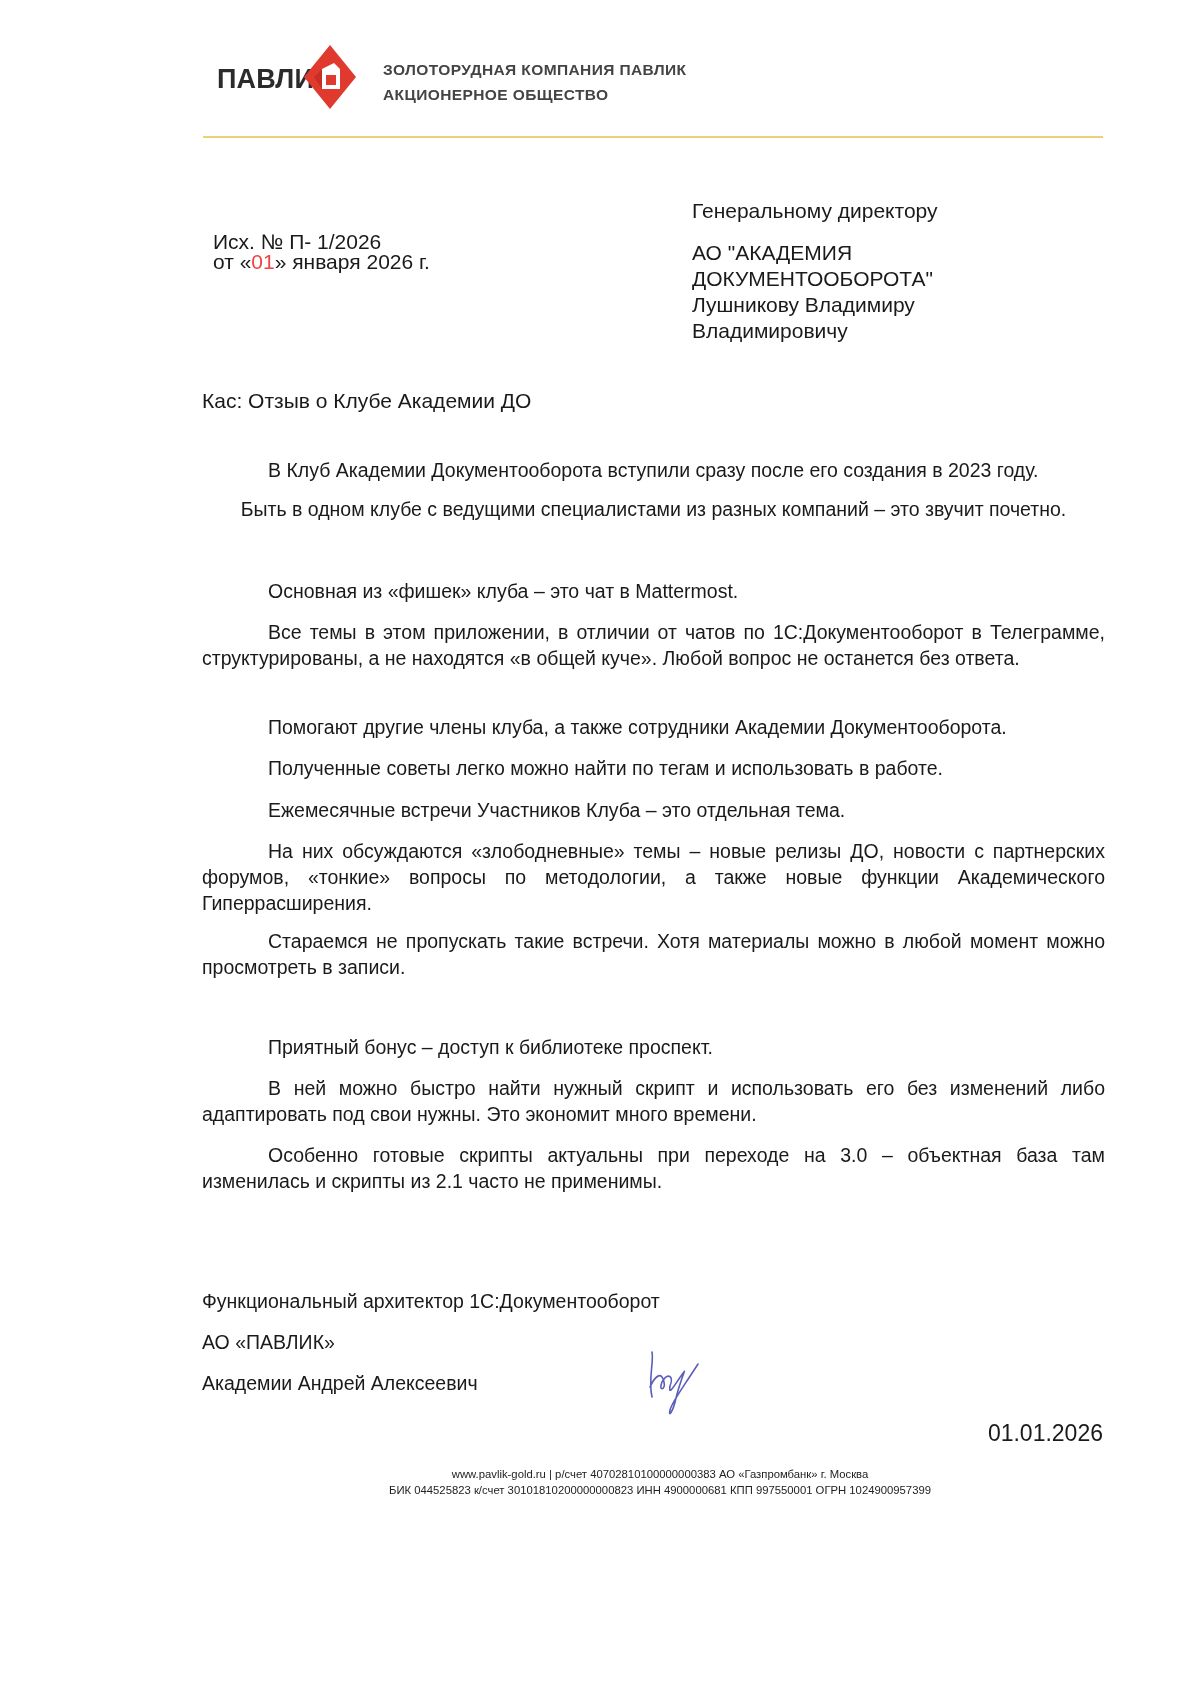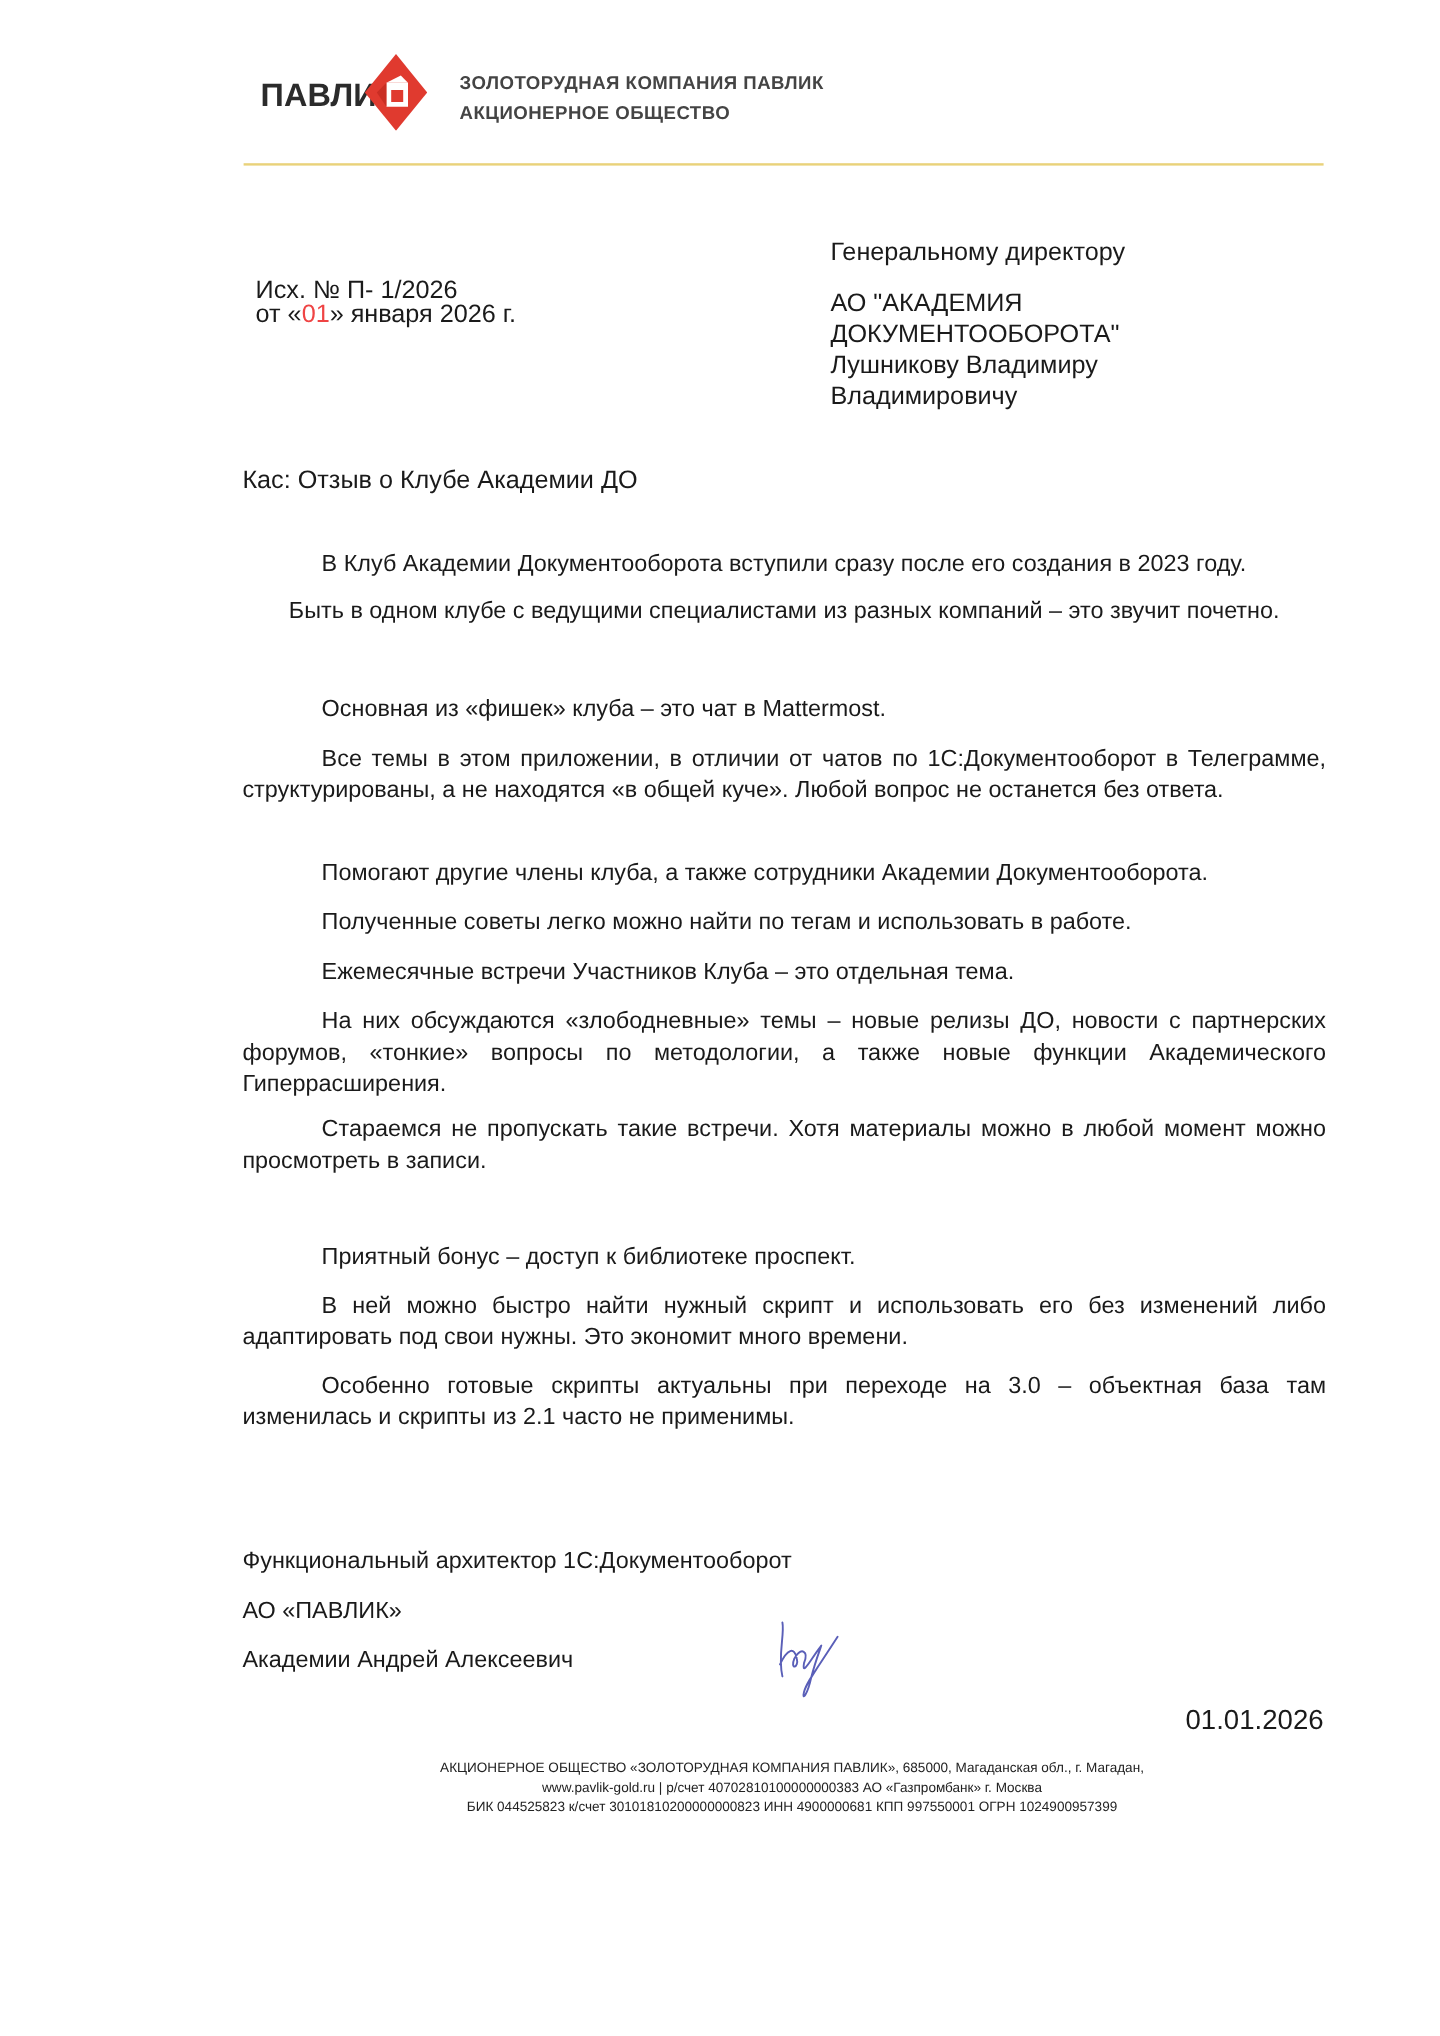--- a/index.html
+++ b/index.html
@@ -92,16 +92,15 @@
 
 <div class="abs sig" style="top:1290px">Функциональный архитектор 1С:Документооборот</div>
 <div class="abs sig" style="top:1331px">АО «ПАВЛИК»</div>
 <div class="abs sig" style="top:1372px">Академии Андрей Алексеевич</div>
 <svg class="abs signature" viewBox="0 0 80 80">
   <path d="M12,10 C14,20 8,38 12,55 M10,45 C16,32 22,30 24,40 C26,48 18,50 22,40 C28,30 34,34 30,44 C28,56 36,40 44,30 C46,26 40,40 36,56 C33,70 28,76 30,68 C32,60 40,50 58,22" fill="none" stroke="#5a5fb8" stroke-width="1.6" stroke-linecap="round"></path>
 </svg>
 <div class="abs date-right">01.01.2026</div>
 
 <div class="abs footer">
-  <div>АКЦИОНЕРНОЕ ОБЩЕСТВО «ЗОЛОТОРУДНАЯ КОМПАНИЯ ПАВЛИК», 685000, Магаданская обл., г. Магадан,</div>
   <div>www.pavlik-gold.ru | р/счет 40702810100000000383 АО «Газпромбанк» г. Москва</div>
   <div>БИК 044525823 к/счет 30101810200000000823 ИНН 4900000681 КПП 997550001 ОГРН 1024900957399</div>
 </div>
 
 </body></html>

